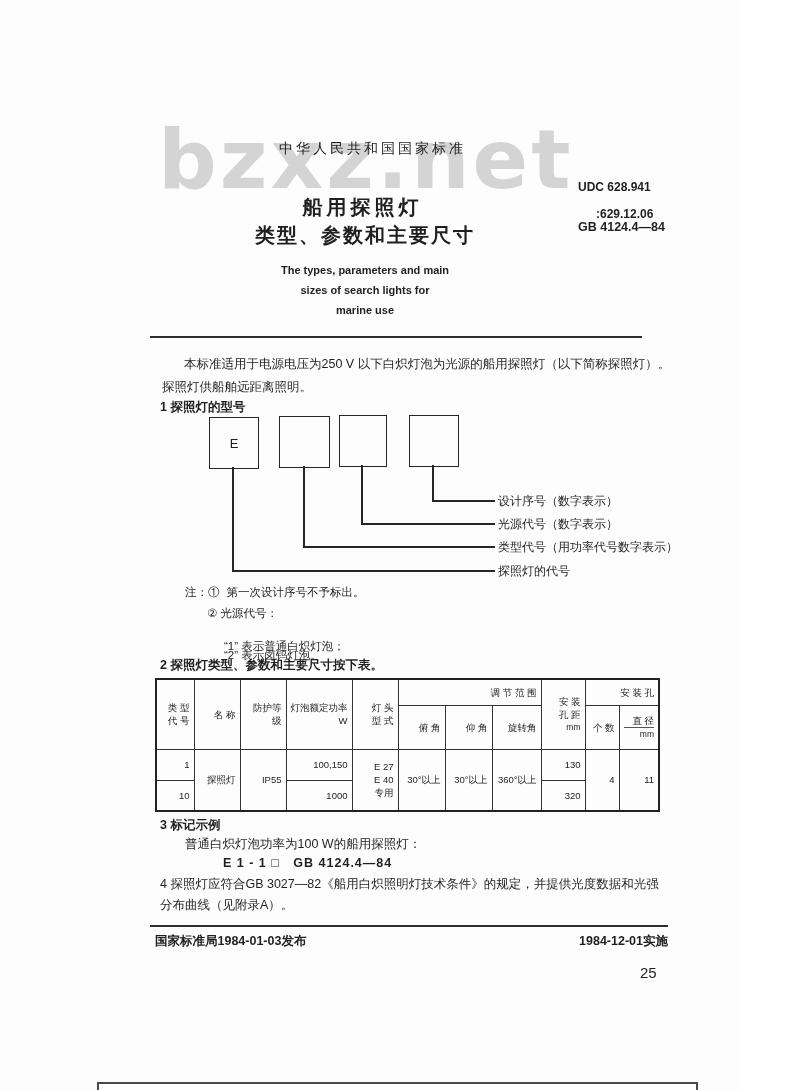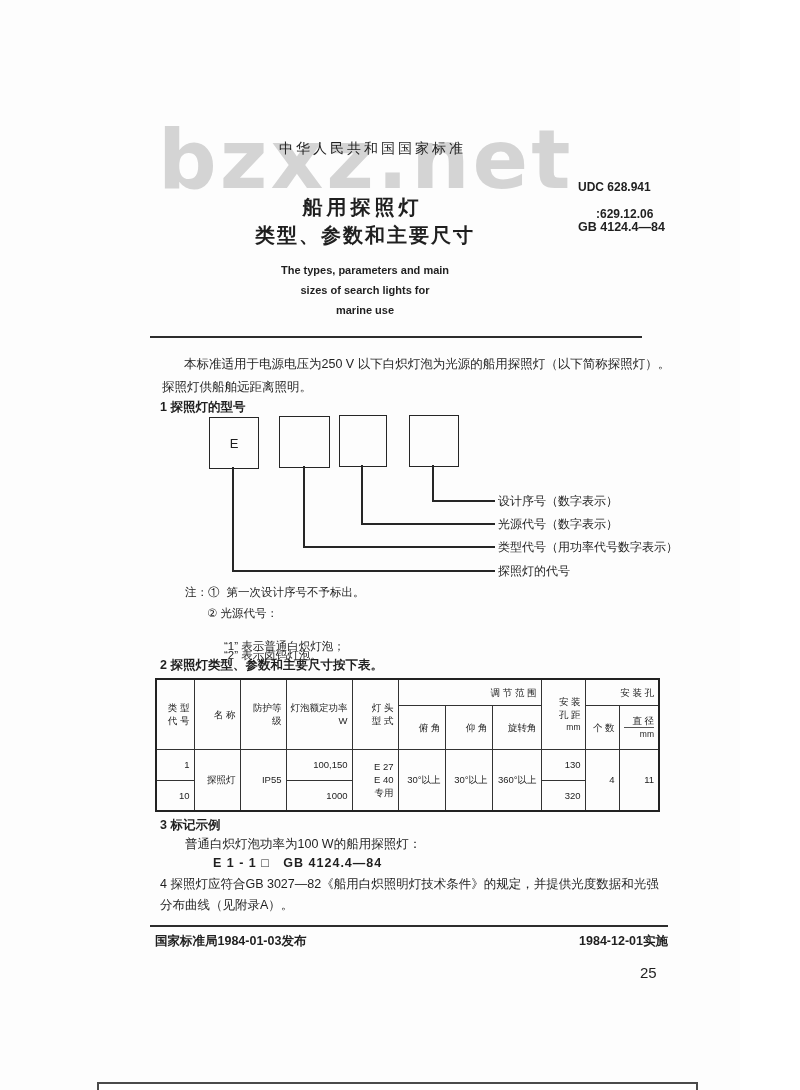--- a/index.html
+++ b/index.html
@@ -179,21 +179,21 @@
     <tr style="height:31px;">
       <td>10</td>
       <td>1000</td>
       <td>320</td>
     </tr>
   </tbody>
     </table>
 
   <div class="abs txt secnum" style="left:160px; top:817px;">3 标记示例</div>
   <div class="abs txt" style="left:185px; top:836px;">普通白炽灯泡功率为100 W的船用探照灯：</div>
-  <div class="abs txt" style="left:213px; top:855px; font-weight:bold; letter-spacing:1px;">E 1 - 1 □　GB 4124.4—84</div>
+  <div class="abs txt" style="left:223px; top:855px; font-weight:bold; letter-spacing:1px;">E 1 - 1 □　GB 4124.4—84</div>
 
   <div class="abs txt" style="left:160px; top:874px; width:502px; white-space:normal; line-height:21px;">4 探照灯应符合GB 3027—82《船用白炽照明灯技术条件》的规定，并提供光度数据和光强分布曲线（见附录A）。</div>
 
   <div class="rule" style="left:150px; top:925px; width:518px; height:2px;"></div>
   <div class="abs ftr-l">国家标准局1984-01-03发布</div>
   <div class="abs ftr-r">1984-12-01实施</div>
   <div class="abs pageno">25</div>
 
   <div class="nextpage"></div>
 

